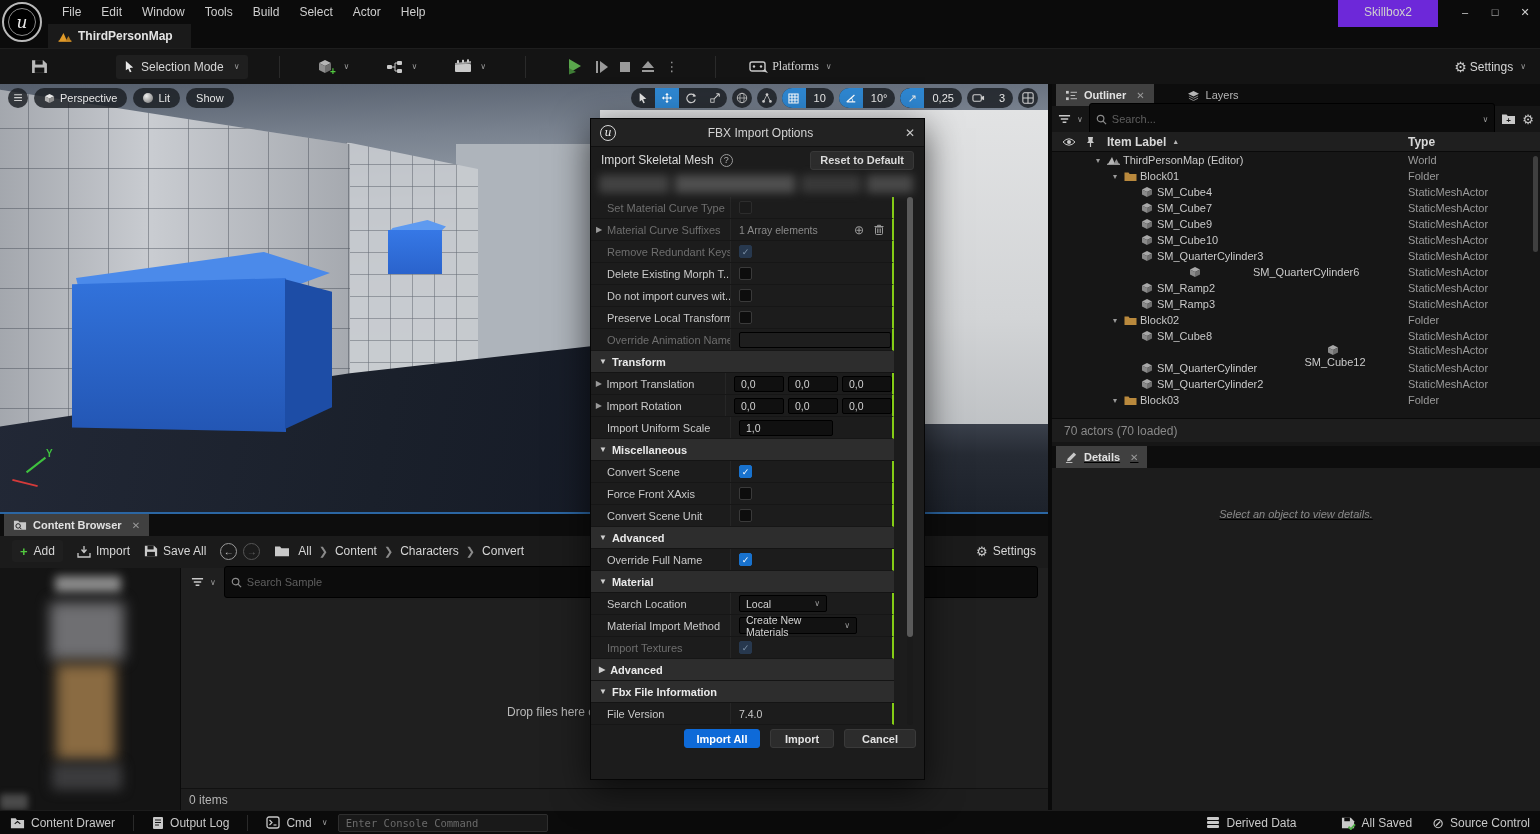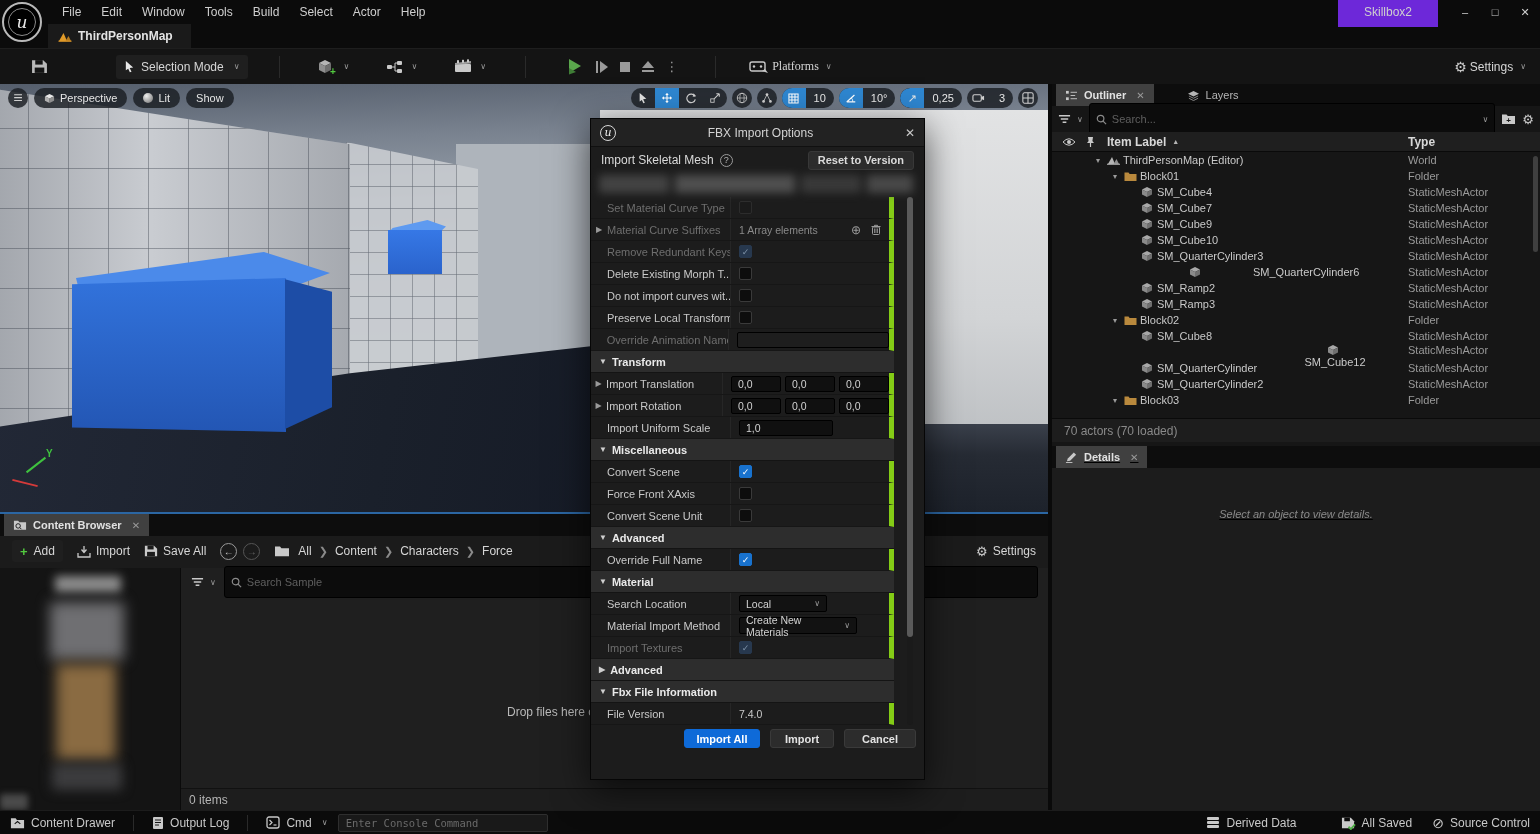--- a/index.html
+++ b/index.html
@@ -64,21 +64,21 @@
   .crumbsep { color:#8a8a8a; font-size:11px; margin:0 7px; }
 
   
   #dialog { left:590px; top:118px; width:335px; height:662px; background:#1c1c1c; border:1px solid #060606;
      box-shadow:0 10px 34px rgba(0,0,0,.65); z-index:50; }
   #dlg-title { height:28px; background:#222; border-bottom:1px solid #101010; display:flex; align-items:center; padding:0 9px; }
   #dlg-sub { height:26px; display:flex; align-items:center; padding:0 10px; }
   .resetbtn { background:#2c2c2c; border:1px solid #383838; border-radius:3px; height:19px; padding:0 9px; display:flex; align-items:center;
      color:#dadada; font-size:11px; font-weight:bold; }
   .blurstrip { height:18px; margin:2px 8px 0 8px; display:flex; gap:6px; filter:blur(4px); opacity:.85; }
-  .drow { height:22px; display:flex; align-items:center; border-bottom:1px solid #161616; width:303px; border-right:5px solid #84cc16; }
+  .drow { height:22px; display:flex; align-items:center; border-bottom:1px solid #161616; width:303px; border-right:2px solid #84cc16; }
   .drow .arr { width:16px; text-align:center; color:#9a9a9a; font-size:8px; }
   .drow .lbl { width:124px; font-size:11px; color:#c9c9c9; border-right:1px solid #262626; align-self:stretch; display:flex; align-items:center;
      white-space:nowrap; overflow:hidden; }
   .drow .lbl.dis { color:#6e6e6e; }
   .drow .fld { flex:1; display:flex; align-items:center; padding-left:8px; gap:4px; }
   .dsection { height:22px; display:flex; align-items:center; background:#2d2d2d; border-bottom:1px solid #141414; width:303px;
      color:#eaeaea; font-size:11px; font-weight:bold; gap:5px; padding-left:8px; }
   .dsection .arr { color:#cfcfcf; font-size:8px; }
   .cb { width:13px; height:13px; border-radius:2px; background:#0d0d0d; border:1px solid #3a3a3a; display:flex; align-items:center; justify-content:center;
      font-size:9px; color:#fff; }
@@ -670,21 +670,21 @@
     <svg width="16" height="12" viewBox="0 0 16 12">
         <path d="M1 1.5 h5 l1.4 1.7 H15 v8 H1 Z" fill="#c9c9c9"></path>
       </svg>
     <div class="row" style="margin-left:-6px;">
       <span class="crumb">All</span>
         <span class="crumbsep">❯</span>
       <span class="crumb">Content</span>
         <span class="crumbsep">❯</span>
       <span class="crumb">Characters</span>
         <span class="crumbsep">❯</span>
-      <span class="crumb">Force</span>
+      <span class="crumb">Convert</span>
     </div>
     <div style="flex:1;"></div>
     <div class="cb-btn">
       <span style="color:#c9c9c9; font-size:13px;">⚙</span>
       <span>Settings</span>
     </div>
   </div>
 
   <div class="abs" style="left:0; top:56px; width:180px; height:242px; background:#141414; overflow:hidden;">
     <div class="blurblock abs" style="left:55px; top:8px; width:66px; height:16px; background:#8d8d8d; filter:blur(5px);"></div>
@@ -721,21 +721,21 @@
 <div id="dialog" class="abs">
   <div id="dlg-title">
     <span style="width:16px;height:16px;border-radius:50%;border:1.4px solid #d8d8d8;display:flex;align-items:center;justify-content:center;color:#eee;font-family:'DejaVu Serif',serif;font-style:italic;font-size:11px;">u</span>
     <span style="flex:1; text-align:center; color:#d2d2d2; font-size:12px;">FBX Import Options</span>
     <span style="color:#c9c9c9; font-size:12px;">✕</span>
   </div>
   <div id="dlg-sub">
     <span style="color:#dadada; font-size:12px;">Import Skeletal Mesh</span>
     <span style="margin-left:6px; width:13px; height:13px; border:1px solid #9a9a9a; border-radius:50%; display:flex; align-items:center; justify-content:center; color:#b5b5b5; font-size:9px;">?</span>
     <div style="flex:1;"></div>
-    <div class="resetbtn">Reset to Version</div>
+    <div class="resetbtn">Reset to Default</div>
   </div>
   <div class="blurstrip">
     <div style="width:70px; background:#4a4a4a;"></div>
       <div style="width:120px; background:#585858;"></div>
     <div style="width:60px; background:#3e3e3e;"></div>
       <div style="width:46px; background:#505050;"></div>
   </div>
   <div style="margin-top:4px;">
       <div class="drow">
         <span class="arr"></span>

